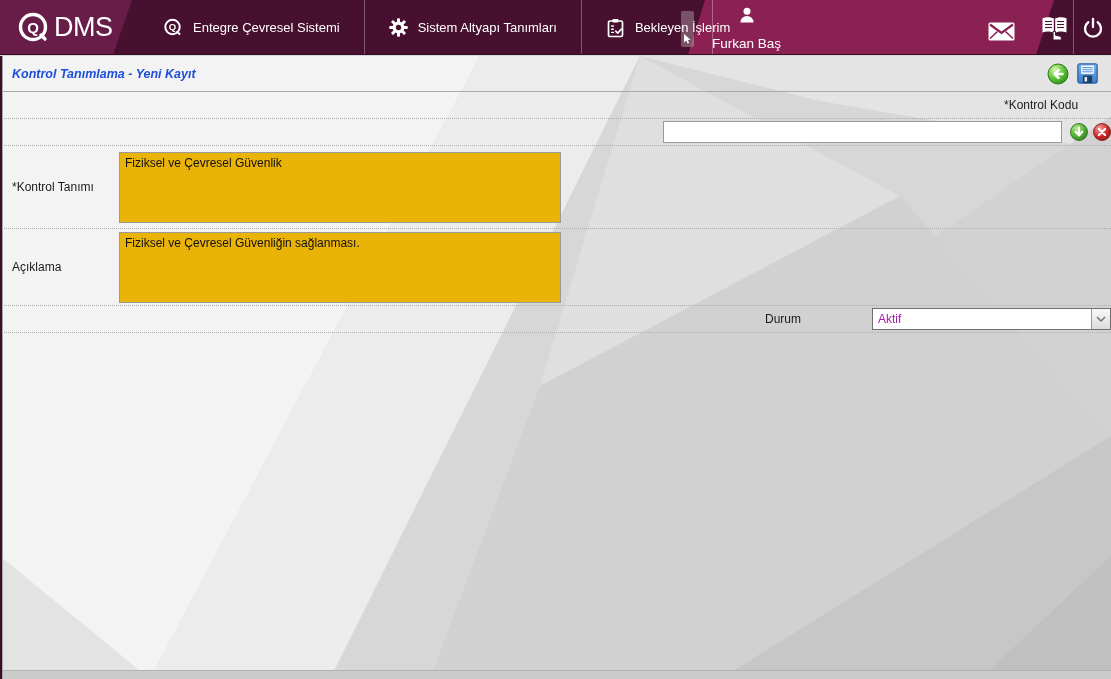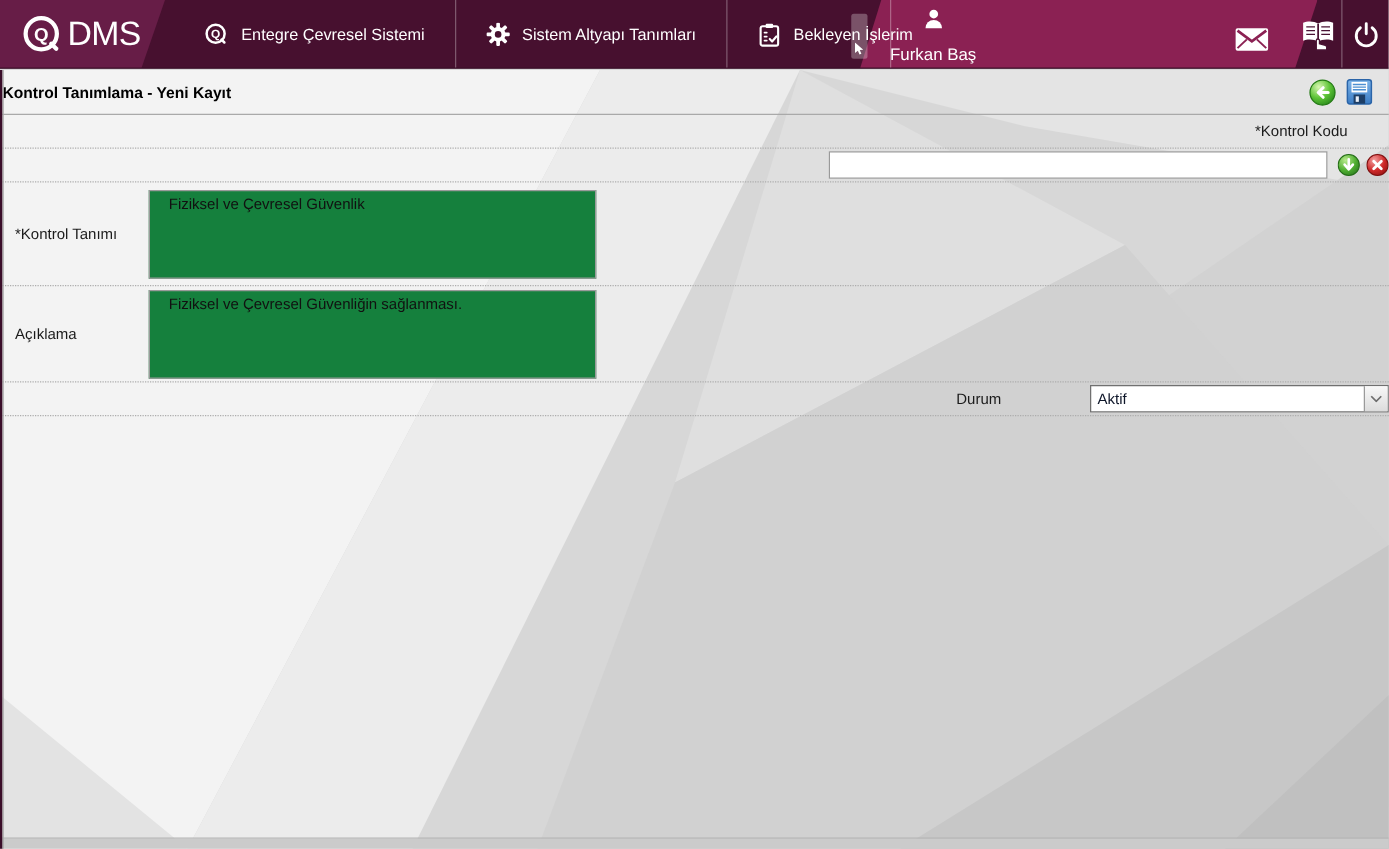--- a/index.html
+++ b/index.html
@@ -39,42 +39,42 @@
   .rightgrp .cell { width:37px; height:55px; display:flex; align-items:center; justify-content:center; cursor:pointer; }
 
   
   .content { position:absolute; top:56px; left:0; width:1111px; height:623px; }
   .bg-svg { position:absolute; top:0; left:0; }
   .edge-strip { position:absolute; left:0; top:0; width:2px; height:623px; background:#3a0d29; z-index:5; }
   .edge-strip2 { position:absolute; left:2px; top:0; width:1px; height:623px; background:#a8a8a8; z-index:5; }
 
   .panel { position:absolute; inset:0; z-index:2; }
   .titlebar { height:36px; display:flex; align-items:center; border-bottom:1px solid #a9a9a9; }
-  .page-title { font-size:12.5px; font-weight:bold; color:#000000; padding-left:2px; }
+  .page-title { font-size:12.5px; font-weight:bold; color:#1d4ed8; padding-left:12px;font-style:italic; }
   .tb-icons { margin-left:auto; display:flex; align-items:center; gap:8px; padding-right:13px; }
 
   .frow { display:flex; border-bottom:1px dotted #adadad; }
   .r-sm { height:27px; align-items:center;justify-content:flex-end; }
   .r-ta1 { height:83px; align-items:center; }
   .r-ta2 { height:77px; align-items:center; }
   .flabel { width:119px; flex:0 0 119px; font-size:12px; color:#1b1b1b; padding-left:12px; }
   .ffield { display:flex; align-items:center; }
 
   input.txt { width:449px; height:22px; border:1px solid #9a9a9a; font-family:"Liberation Sans",sans-serif;
               font-size:12px; padding:2px 4px; background:#fff; color:#111; outline:none; }
   input.txt.short { width:399px; }
-  textarea.txt { width:358px; height:71px; border:1px solid #9a9a9a; resize:none;
-                 font-family:"Liberation Sans",sans-serif; font-size:12px; padding:3px 15px;
-                 background:#15803d; color:#111; outline:none; }
+  textarea.txt { width:442px; height:71px; border:1px solid #9a9a9a; resize:none;
+                 font-family:"Liberation Sans",sans-serif; font-size:12px; padding:3px 5px;
+                 background:#eab308; color:#111; outline:none; }
   .mini-btn { margin-left:8px; cursor:pointer; display:flex; }
   .mini-btn + .mini-btn { margin-left:5px; }
 
   .fakesel { width:239px; height:22px; border:1px solid #707070; background:#fff; display:flex;
              align-items:center; cursor:pointer; }
-  .fakesel .seltext { flex:1; font-size:12px; color:#0f172a; padding-left:5px; }
+  .fakesel .seltext { flex:1; font-size:12px; color:#a21caf; padding-left:5px; }
   .selbtn { width:19px; height:20px; border-left:1px solid #9a9a9a;
             background:linear-gradient(#f8f8f8,#dcdcdc); display:flex; align-items:center;
             justify-content:center; }
 </style>
 </head>
 <body>
 
 <div class="header">
   <div class="hdr-shape shape-logo"></div>
   <div class="hdr-shape shape-user"></div>

